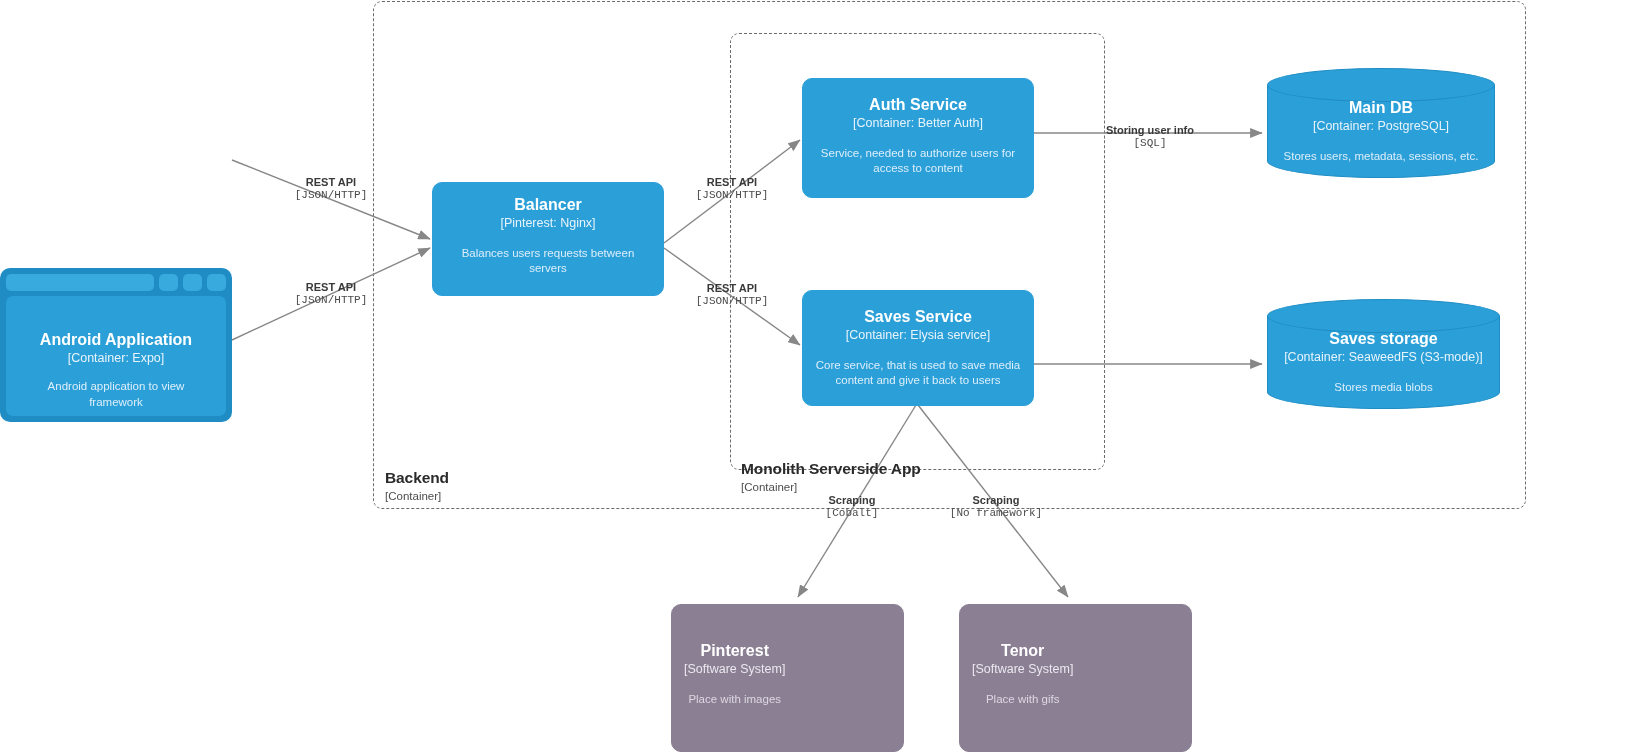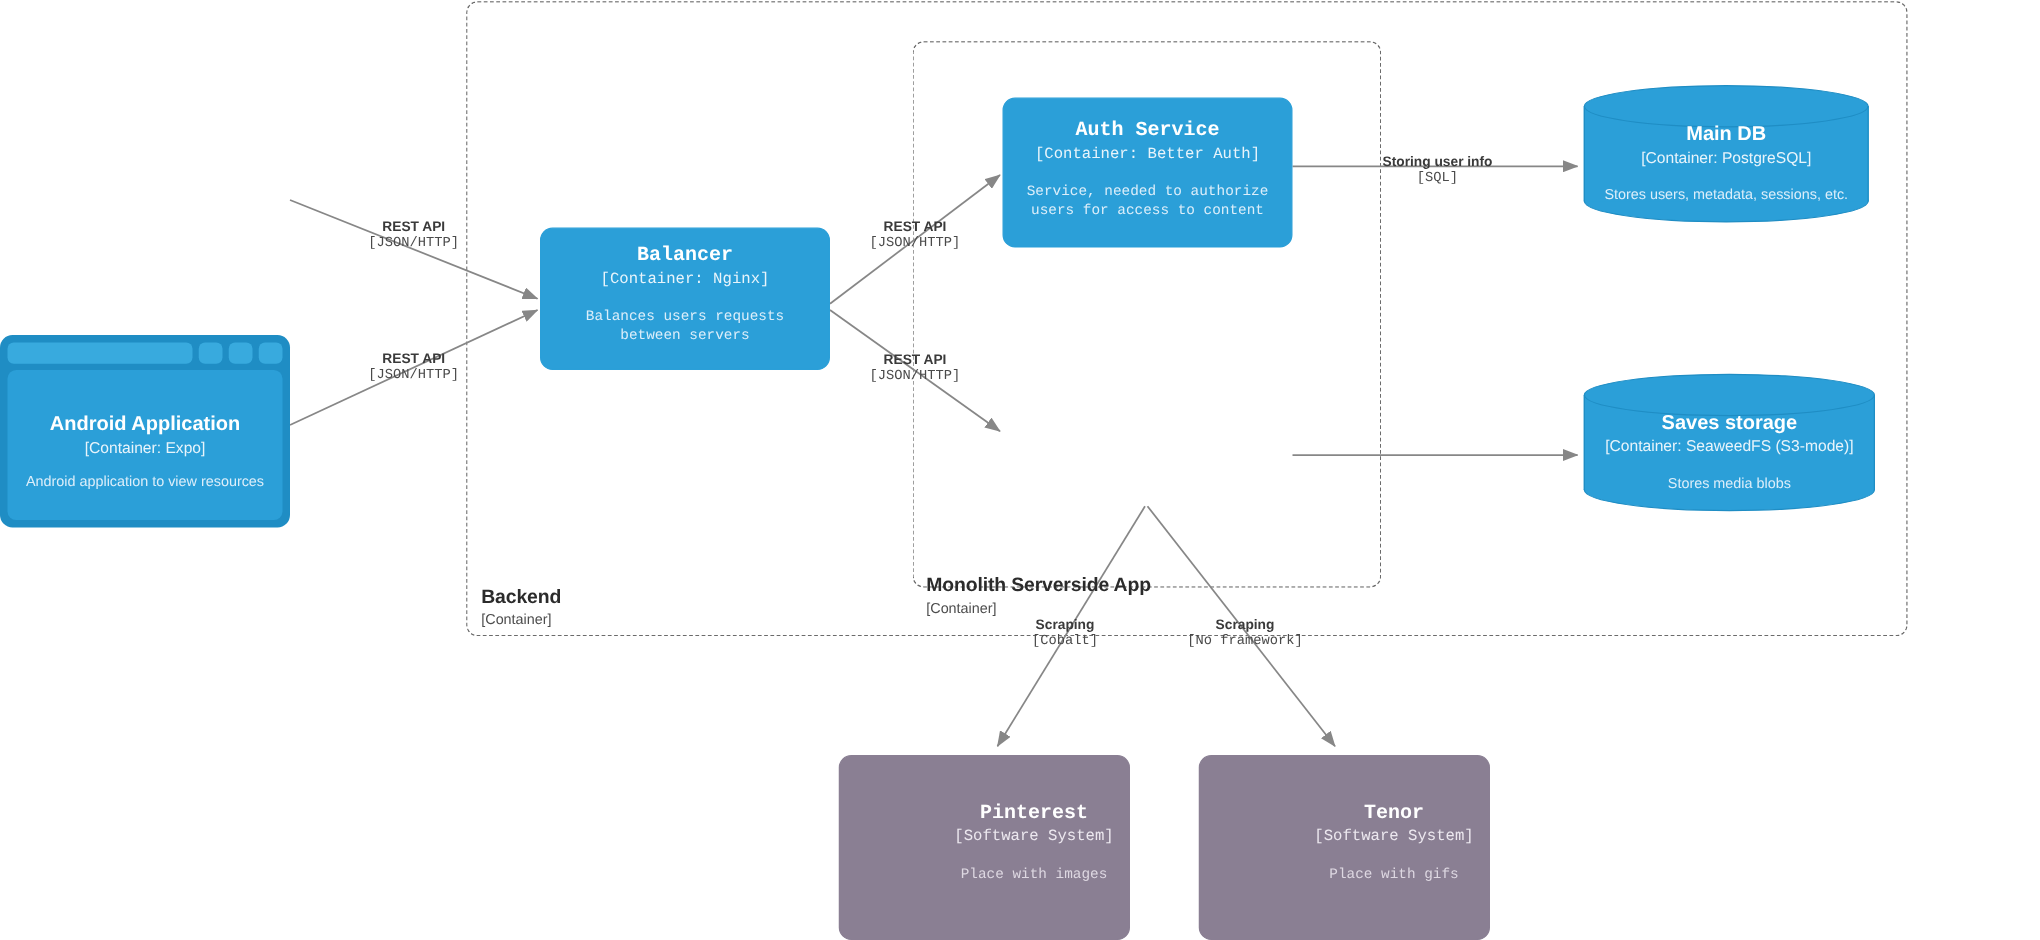--- a/index.html
+++ b/index.html
@@ -47,26 +47,25 @@
     color: #4d4d4d;
     margin-top: 2px;
   }
 
   
   .node {
     position: absolute;
     z-index: 2;
     display: flex;
     flex-direction: column;
-    align-items: flex-end;
+    align-items: flex-start;
     justify-content: flex-start;
     text-align: center;
     color: #ffffff;
     padding: 0 12px;
-    font-family: Liberation Mono, monospace;
   }
   .node .n-name {
     font-size: 16px;
     font-weight: bold;
     line-height: 1.2;
   }
   .node .n-type {
     font-size: 12.5px;
     line-height: 1.25;
     color: #e8f4fb;
@@ -259,40 +258,47 @@
   <div class="browser-node" style="left:0px; top:268px; width:232px; height:154px;">
     <div class="browser-chrome">
       <div class="chrome-bar"></div>
       <div class="chrome-dot"></div>
       <div class="chrome-dot"></div>
       <div class="chrome-dot"></div>
     </div>
     <div class="browser-body">
       <div class="n-name">Android Application</div>
       <div class="n-type">[Container: Expo]</div>
-      <div class="n-desc">Android application to view resources</div>
+      <div class="n-desc">Android application to view framework</div>
     </div>
   </div>
 
   <div class="node container-node" style="left:432px; top:182px; width:232px; height:114px;">
     <div class="n-inner">
       <div class="n-name">Balancer</div>
-      <div class="n-type">[Container: Nginx]</div>
+      <div class="n-type">[Pinterest: Nginx]</div>
       <div class="n-desc">Balances users requests between servers</div>
     </div>
   </div>
 
   <div class="node container-node" style="left:802px; top:78px; width:232px; height:120px; justify-content:flex-start; padding-top:22px;">
     <div class="n-inner">
       <div class="n-name">Auth Service</div>
       <div class="n-type">[Container: Better Auth]</div>
       <div class="n-desc">Service, needed to authorize users for access to content</div>
     </div>
   </div>
 
+  <div class="node container-node" style="left:802px; top:290px; width:232px; height:116px; justify-content:flex-start; padding-top:22px;">
+    <div class="n-inner">
+      <div class="n-name">Saves Service</div>
+      <div class="n-type">[Container: Elysia service]</div>
+      <div class="n-desc">Core service, that is used to save media content and give it back to users</div>
+    </div>
+  </div>
 
   <div class="db-node" style="left:1267px; top:68px; width:228px; height:110px;">
     <div class="db-bottom"></div>
     <div class="db-body"></div>
     <div class="db-top"></div>
     <div class="db-text">
       <div class="n-name">Main DB</div>
       <div class="n-type">[Container: PostgreSQL]</div>
       <div class="n-desc">Stores users, metadata, sessions, etc.</div>
     </div>

